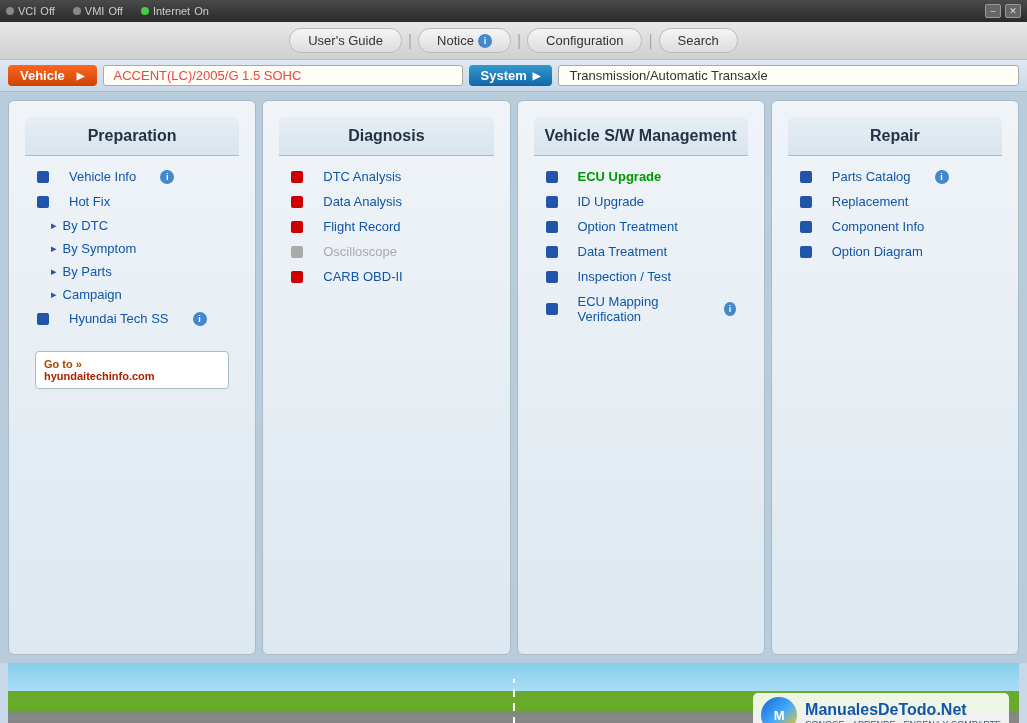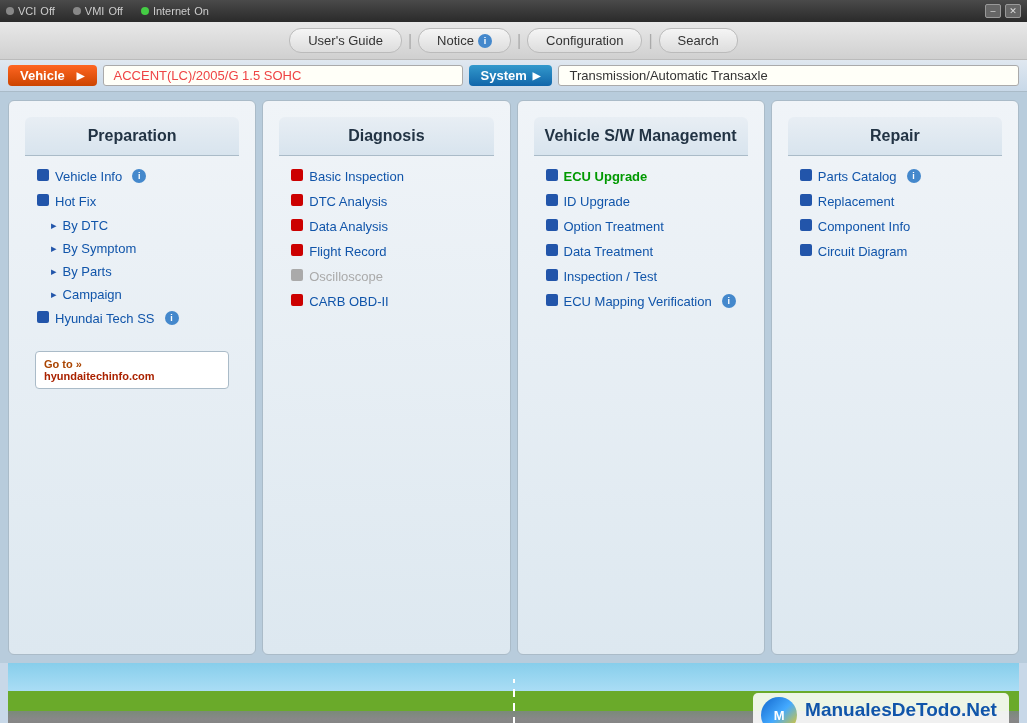--- a/index.html
+++ b/index.html
@@ -129,22 +129,22 @@
       color: #223344;
     }
 
     .panel-body {
       padding: 8px 10px;
       flex: 1;
     }
 
     .menu-item {
       display: flex;
-      align-items: flex-start;
-      gap: 6px;
+      align-items: center;
+      gap: 20px;
       padding: 5px 2px;
       cursor: pointer;
       color: #1155aa;
       font-size: 13px;
     }
 
     .menu-icon-red {
       width: 12px; height: 12px;
       background: #cc0000;
       border-radius: 2px;
@@ -285,24 +285,20 @@
         <div class="hyundai-link">hyundaitechinfo.com</div>
       </div>
     </div>
   </div>
 
   <div class="panel">
     <div class="panel-header">Diagnosis</div>
     <div class="panel-body">
       <div class="menu-item">
         <span class="menu-icon-red"></span>
-        <span>Basic Inspection</span>
-      </div>
-      <div class="menu-item">
-        <span class="menu-icon-red"></span>
         <span>DTC Analysis</span>
       </div>
       <div class="menu-item">
         <span class="menu-icon-red"></span>
         <span>Data Analysis</span>
       </div>
       <div class="menu-item">
         <span class="menu-icon-red"></span>
         <span>Flight Record</span>
       </div>
@@ -359,30 +355,30 @@
       <div class="menu-item">
         <span class="menu-icon-blue"></span>
         <span>Replacement</span>
       </div>
       <div class="menu-item">
         <span class="menu-icon-blue"></span>
         <span>Component Info</span>
       </div>
       <div class="menu-item">
         <span class="menu-icon-blue"></span>
-        <span>Circuit Diagram</span>
+        <span>Option Diagram</span>
       </div>
     </div>
   </div>
 </div>
 
 <div style="position:relative; height:80px; background: linear-gradient(to bottom, #87ceeb 0%, #aaddf5 35%, #6aaa2a 35%, #6aaa2a 60%, #7a8a7a 60%, #888 70%, #777 100%); margin: 0 8px 0 8px; overflow:hidden;">
 
   <div style="position:absolute; bottom:4px; left:50%; width:2px; height:60px; background: repeating-linear-gradient(to top, #fff 0px, #fff 8px, transparent 8px, transparent 14px); transform:translateX(-50%);"></div>
 
   <div style="position:absolute; bottom:6px; right:10px; background:rgba(255,255,255,0.88); padding:4px 8px; border-radius:5px; display:flex; align-items:center; gap:8px;">
     <div style="width:36px; height:36px; border-radius:50%; background:linear-gradient(135deg, #1166cc 0%, #44aaff 50%, #ffcc00 100%); display:flex; align-items:center; justify-content:center; color:white; font-weight:bold; font-size:13px;">M</div>
     <div>
-      <div style="font-weight:bold; color:#1155aa; font-size:19px;">ManualesDeTodo.Net</div>
+      <div style="font-weight:bold; color:#1155aa; font-size:16px;">ManualesDeTodo.Net</div>
       <div style="color:#445566; font-size:9px;">CONOCE · APRENDE · ENSENA Y COMPARTE</div>
     </div>
   </div>
 </div>
 
 </body></html>

